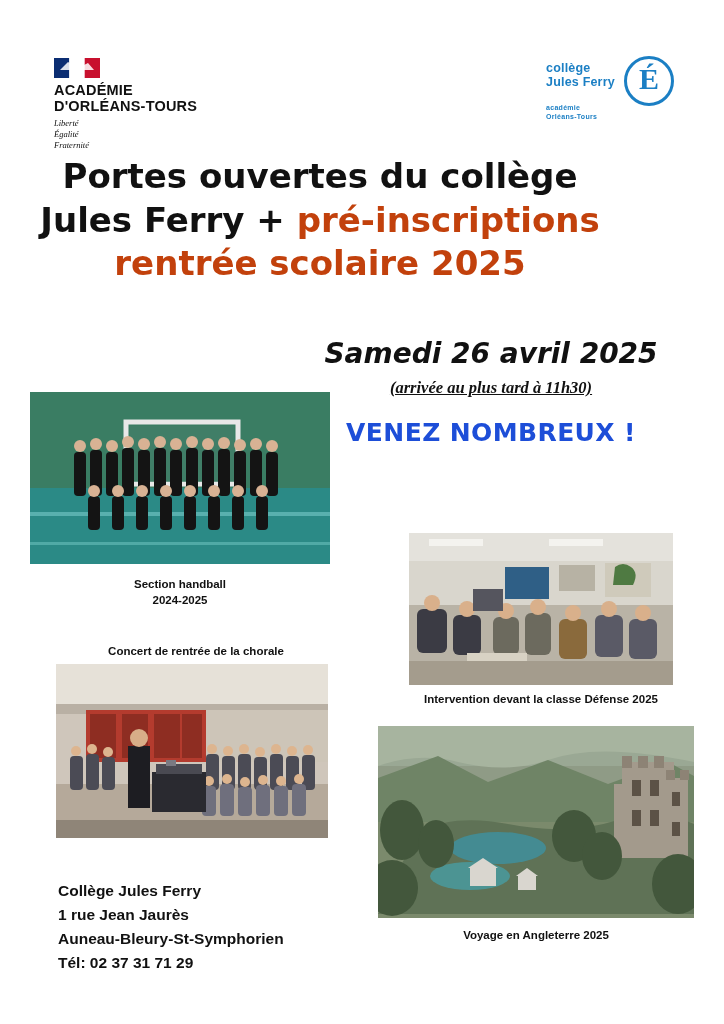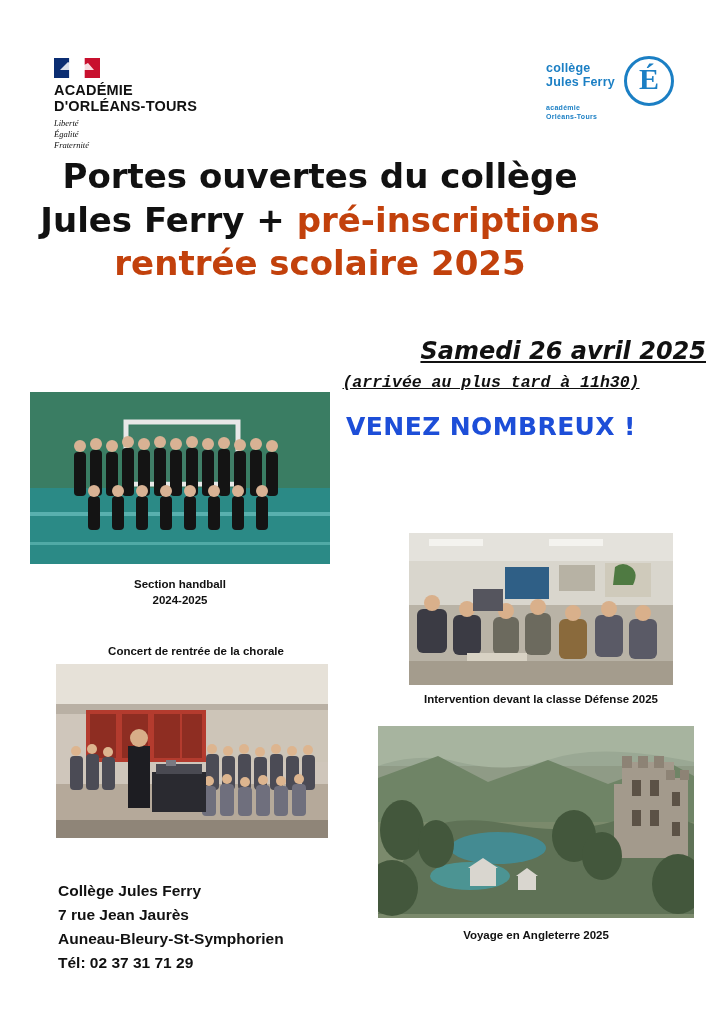--- a/index.html
+++ b/index.html
@@ -123,39 +123,37 @@
     position: absolute;
     top: 336px;
     left: 276px;
     width: 430px;
     text-align: center;
   }
   .date-main {
     font-family: "DejaVu Sans", sans-serif;
     font-weight: bold;
     font-style: italic;
-    font-size: 24px;
+    font-size: 28px;
     line-height: 1.3;
-    text-decoration: underline;
     color: #111;
     white-space: nowrap;
-    text-align: right;
   }
   .date-hours {
     font-family: "DejaVu Sans", sans-serif;
     font-weight: bold;
     font-style: italic;
     font-size: 28px;
     line-height: 1.2;
     text-decoration: underline;
     color: #111;
   }
   .date-note {
     margin-top: 6px;
-    font-family: Liberation Mono, monospace;
+    font-family: Liberation Serif, serif;
     font-weight: bold;
     font-style: italic;
     font-size: 16.5px;
     text-decoration: underline;
     color: #111;
     white-space: nowrap;
   }
   .venez {
     margin-top: 20px;
     font-family: "DejaVu Sans", sans-serif;
@@ -479,18 +477,18 @@
         <ellipse cx="300" cy="158" rx="26" ry="30"></ellipse>
       </g>
     </svg>
   </div>
   <div class="caption" id="cap-voyage">
     <div>Voyage en Angleterre 2025</div>
   </div>
 
   <div class="address">
     <div>Collège Jules Ferry</div>
-    <div>7 rue Jean Jaurès</div>
+    <div>1 rue Jean Jaurès</div>
     <div>Auneau-Bleury-St-Symphorien</div>
     <div>Tél: 02 37 31 71 29</div>
   </div>
 
 </div>
 
 </body></html>

